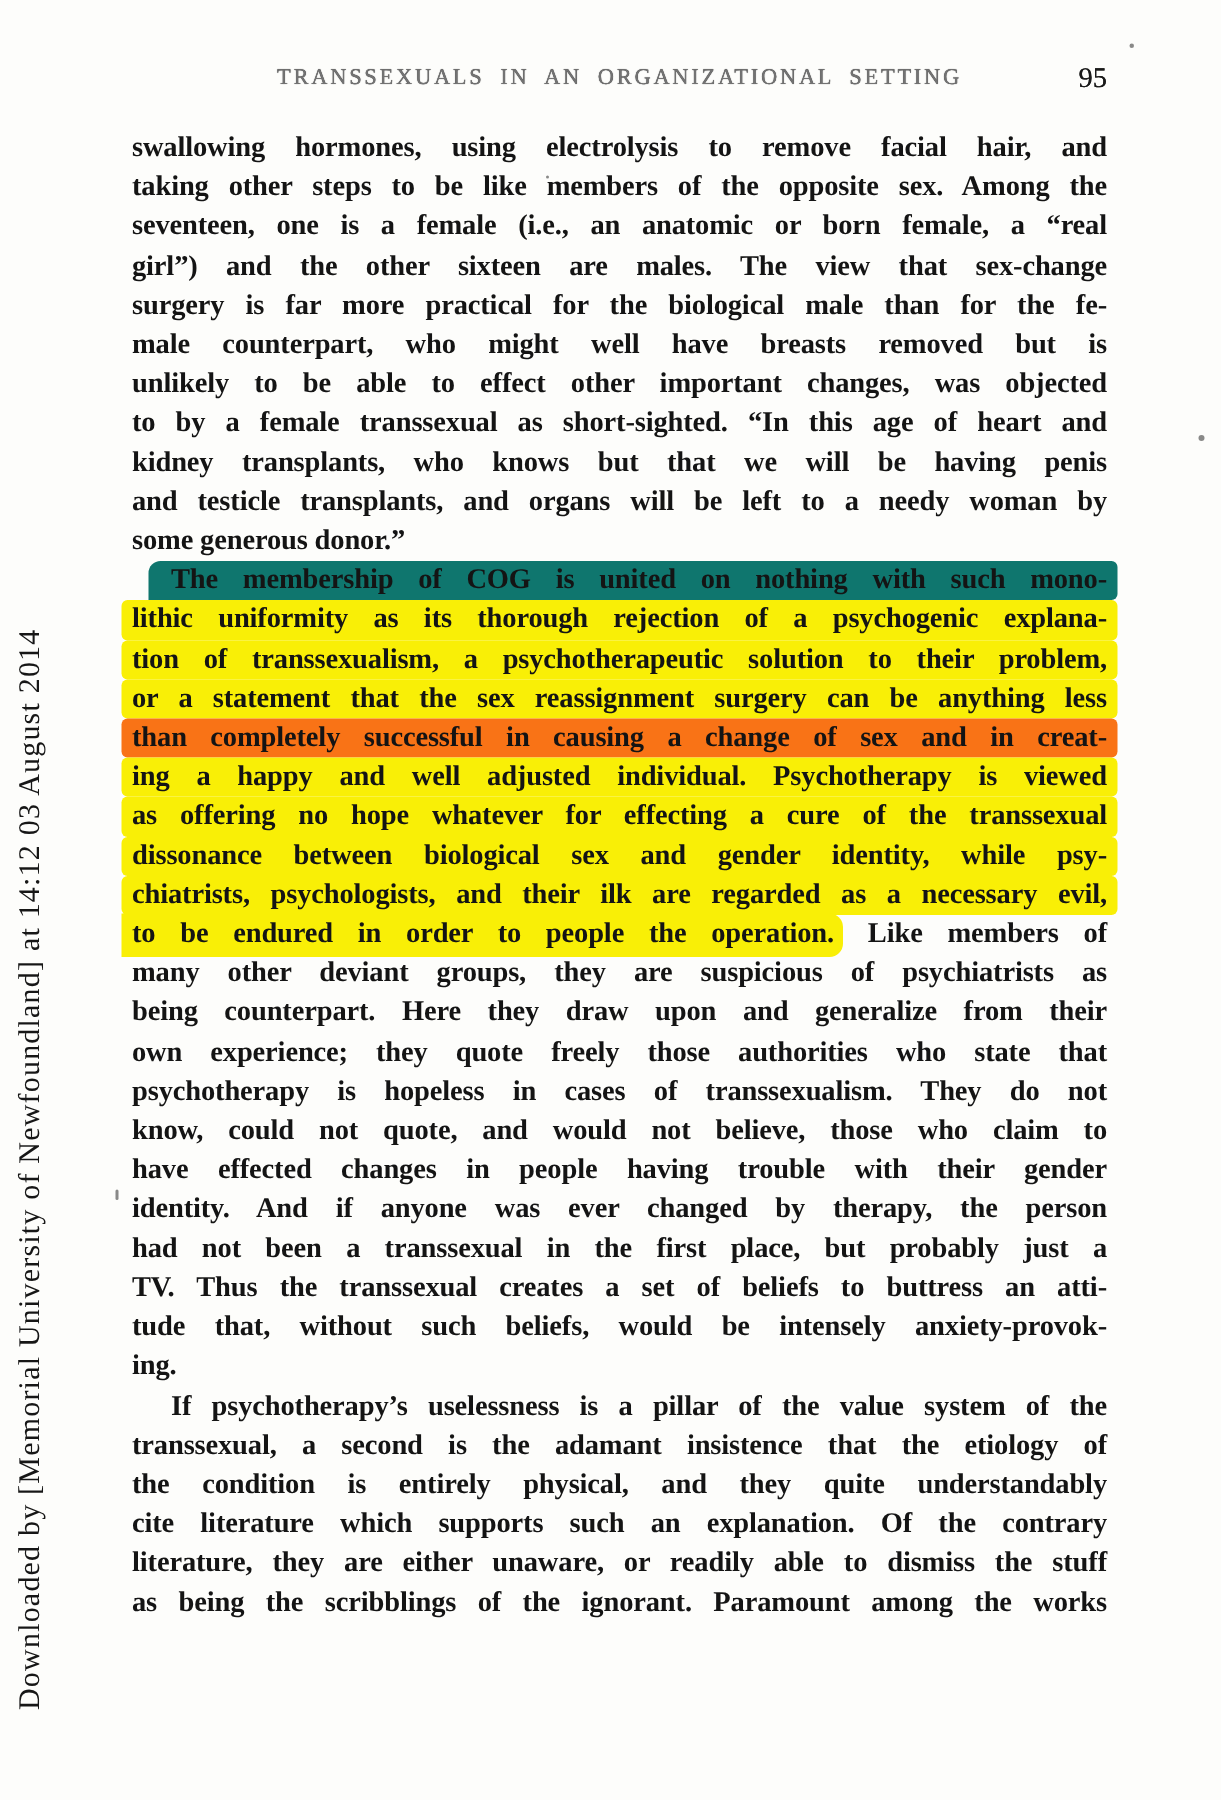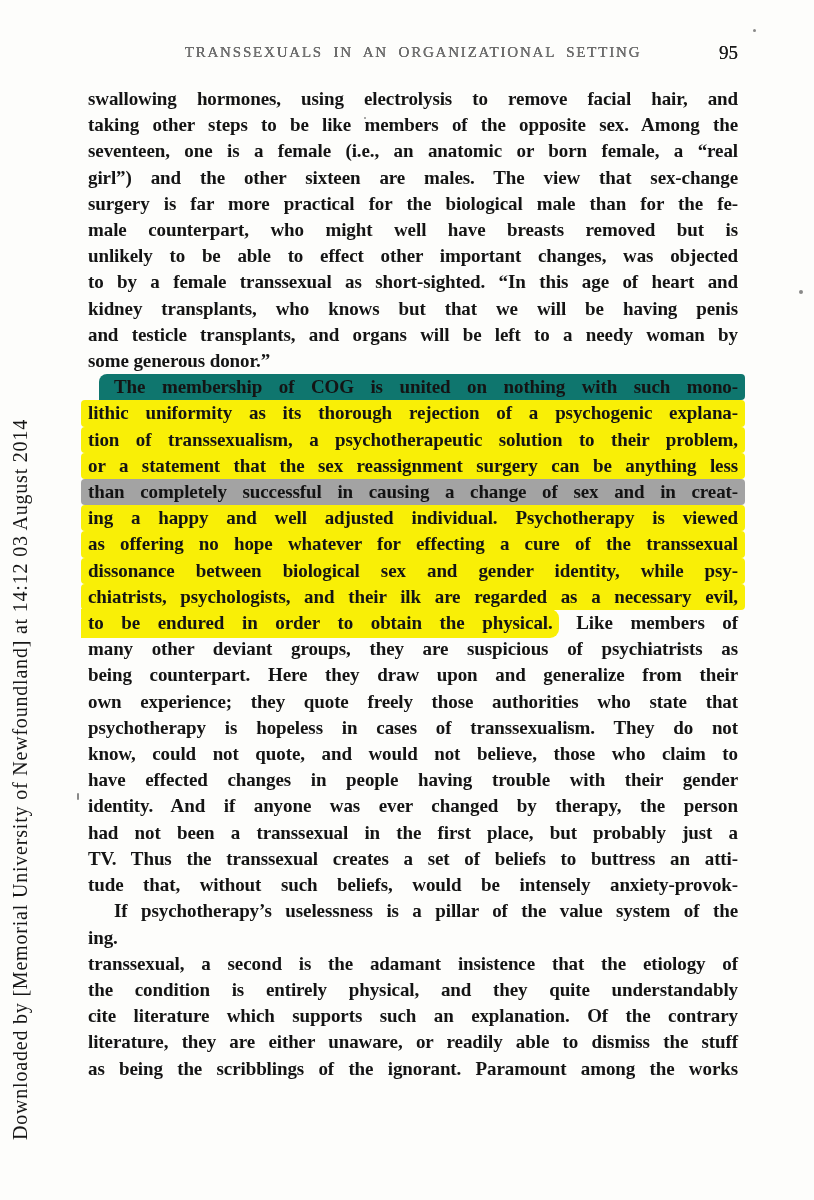--- a/index.html
+++ b/index.html
@@ -114,38 +114,38 @@
       <div class="line just">male counterpart, who might well have breasts removed but is</div>
       <div class="line just">unlikely to be able to effect other important changes, was objected</div>
       <div class="line just">to by a female transsexual as short-sighted. “In this age of heart and</div>
       <div class="line just">kidney transplants, who knows but that we will be having penis</div>
       <div class="line just">and testicle transplants, and organs will be left to a needy woman by</div>
       <div class="line">some generous donor.”</div>
       <div class="line just indent hl-full" style="background: #0f766e;">The membership of COG is united on nothing with such mono-</div>
       <div class="line just hl-full" style="background: rgb(249, 239, 6);">lithic uniformity as its thorough rejection of a psychogenic explana-</div>
       <div class="line just hl-full" style="background: rgb(249, 239, 6);">tion of transsexualism, a psychotherapeutic solution to their problem,</div>
       <div class="line just hl-full" style="background: rgb(249, 239, 6);">or a statement that the sex reassignment surgery can be anything less</div>
-      <div class="line just hl-full" style="background: #a3a3a3;">than completely successful in causing a change of sex and in creat-</div>
+      <div class="line just hl-full" style="background: #f97316;">than completely successful in causing a change of sex and in creat-</div>
       <div class="line just hl-full" style="background: rgb(249, 239, 6);">ing a happy and well adjusted individual. Psychotherapy is viewed</div>
       <div class="line just hl-full" style="background: rgb(249, 239, 6);">as offering no hope whatever for effecting a cure of the transsexual</div>
       <div class="line just hl-full" style="background: rgb(249, 239, 6);">dissonance between biological sex and gender identity, while psy-</div>
       <div class="line just hl-full" style="background: rgb(249, 239, 6);">chiatrists, psychologists, and their ilk are regarded as a necessary evil,</div>
-      <div class="line just"><span class="hl-span" style="background: rgb(249, 239, 6);">to be endured in order to obtain the physical.</span><span> Like members of</span></div>
+      <div class="line just"><span class="hl-span" style="background: rgb(249, 239, 6);">to be endured in order to people the operation.</span><span> Like members of</span></div>
       <div class="line just">many other deviant groups, they are suspicious of psychiatrists as</div>
       <div class="line just">being counterpart. Here they draw upon and generalize from their</div>
       <div class="line just">own experience; they quote freely those authorities who state that</div>
       <div class="line just">psychotherapy is hopeless in cases of transsexualism. They do not</div>
       <div class="line just">know, could not quote, and would not believe, those who claim to</div>
       <div class="line just">have effected changes in people having trouble with their gender</div>
       <div class="line just">identity. And if anyone was ever changed by therapy, the person</div>
       <div class="line just">had not been a transsexual in the first place, but probably just a</div>
       <div class="line just">TV. Thus the transsexual creates a set of beliefs to buttress an atti-</div>
       <div class="line just">tude that, without such beliefs, would be intensely anxiety-provok-</div>
+      <div class="line">ing.</div>
       <div class="line just indent">If psychotherapy’s uselessness is a pillar of the value system of the</div>
-      <div class="line">ing.</div>
       <div class="line just">transsexual, a second is the adamant insistence that the etiology of</div>
       <div class="line just">the condition is entirely physical, and they quite understandably</div>
       <div class="line just">cite literature which supports such an explanation. Of the contrary</div>
       <div class="line just">literature, they are either unaware, or readily able to dismiss the stuff</div>
       <div class="line just">as being the scribblings of the ignorant. Paramount among the works</div>
     </div>
 
   <div class="speck" style="left:753px; top:29px; width:3px; height:3px;"></div>
   <div class="speck" style="left:799px; top:290px; width:4px; height:4px;"></div>
   <div class="speck" style="left:77px; top:793px; width:2px; height:7px; border-radius:1px;"></div>

